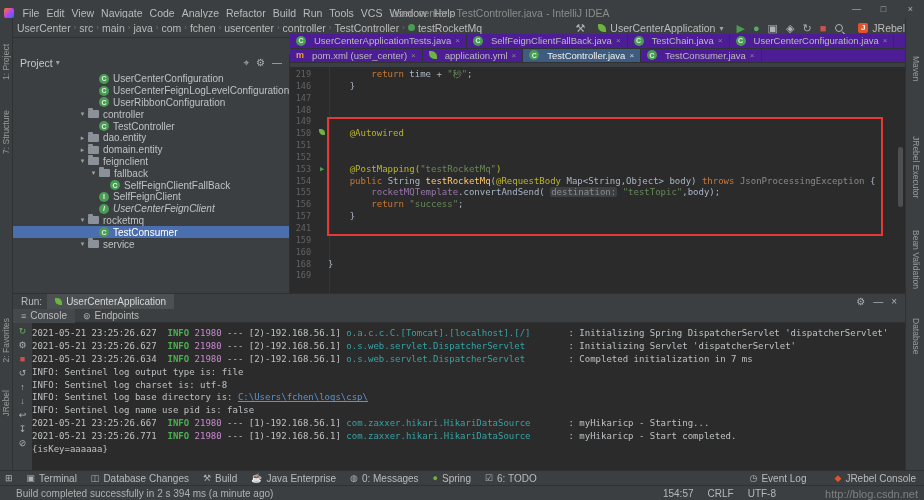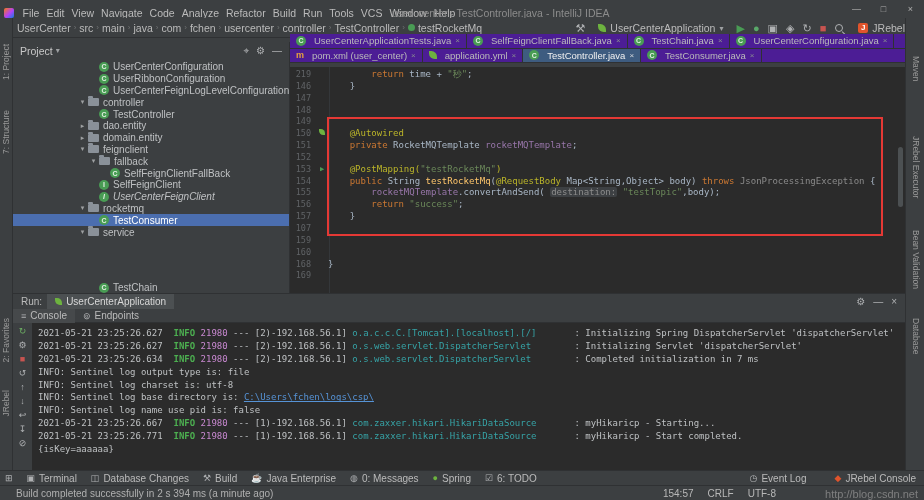--- a/index.html
+++ b/index.html
@@ -30,21 +30,21 @@
 .jr-ico{display:inline-block;width:10px;height:10px;border-radius:2px;background:#E0542C;color:#fff;font-size:8px;font-weight:bold;text-align:center;line-height:10px}
 .search-css{position:relative;width:11px;height:11px;display:inline-block}
 .search-css::before{content:"";position:absolute;left:1px;top:1px;width:6px;height:6px;border:1.3px solid #AFB1B3;border-radius:50%}
 .search-css::after{content:"";position:absolute;left:8px;top:8px;width:4px;height:1.4px;background:#AFB1B3;transform:rotate(45deg);transform-origin:left center}
 
 .actbar-left{position:absolute;left:0;top:18px;width:13px;height:452px;background:#3C3F41;border-right:1px solid #2F3133}
 .actbar-right{position:absolute;left:905px;top:18px;width:19px;height:452px;background:#3C3F41;border-left:1px solid #2F3133}
 .vlabel{position:absolute;writing-mode:vertical-rl;font-size:8.5px;color:#9A9A9A;white-space:nowrap}
 .vlabel.flip{transform:rotate(180deg)}
 
-.project{position:absolute;left:13px;top:42px;width:277px;height:255px;background:#3C3F41;border-right:1px solid #2F3133}
+.project{position:absolute;left:13px;top:54px;width:277px;height:255px;background:#3C3F41;border-right:1px solid #2F3133}
 .project-header{height:17px;display:flex;align-items:center;padding:0 7px;font-size:10.5px;color:#C8C8C8;gap:3px}
 .ph-icons{margin-left:auto;display:flex;gap:7px}
 .ph-ico{font-size:10px;color:#AFB1B3}
 .tree{position:absolute;left:0;top:17px;right:0;bottom:0;overflow:hidden;padding-top:2px}
 .trow{display:flex;align-items:center;height:11.8px;font-size:10px;color:#BFC1C3;white-space:nowrap}
 .trow.sel{background:#4B6EAF;color:#FFF}
 .texp{width:11px;font-size:7px;color:#9DA0A2;text-align:center;flex:none}
 .ticon{flex:none;margin-right:4px;display:inline-flex;align-items:center}
 .cicon{display:inline-flex;width:10px;height:10px;border-radius:50%;background:#499C54;color:#E2EFE2;font-size:7px;font-weight:bold;align-items:center;justify-content:center}
 .folder{position:relative;display:inline-block;width:11px;height:8px;background:#8A9199;border-radius:1px}
@@ -75,21 +75,21 @@
 .runhdr{height:15px;display:flex;align-items:center}
 .runlabel{margin-left:8px;font-size:10px;color:#BBB}
 .runtab{background:#4C5052;padding:0 8px;height:15px;display:inline-flex;align-items:center;gap:4px;color:#D8D8D8;font-size:10px;margin-left:5px}
 .runhdr-icons{margin-left:auto;margin-right:8px;display:flex;gap:8px;color:#AFB1B3;font-size:10px}
 .viewtabs{position:absolute;left:0;top:15px;right:0;height:14px;display:flex;align-items:center;border-bottom:1px solid #2F3133}
 .vtab{padding:0 8px;height:14px;display:inline-flex;align-items:center;gap:4px;font-size:10px;color:#BBB}
 .vtab.active{background:#46494B}
 .vtico{font-size:9px;color:#AFB1B3}
 .runicons{position:absolute;left:0;top:29px;width:19px;bottom:0;background:#3C3F41;display:flex;flex-direction:column;align-items:center;gap:4px;padding-top:3px}
 .strip-ico{font-size:9px;line-height:10px}
-.console{position:absolute;left:19px;top:29px;right:0;bottom:0;background:#2B2B2B;padding:4px 6px;overflow:hidden;font-family:"DejaVu Sans Mono",monospace}
+.console{position:absolute;left:19px;top:29px;right:0;bottom:0;background:#2B2B2B;padding:4px 0;overflow:hidden;font-family:"DejaVu Sans Mono",monospace}
 .cline{height:12.9px;line-height:12.9px;font-size:9px;white-space:pre;color:#BEC1C3}
 .ck-pln{color:#BEC1C3}.ck-info{color:#4CAF50;font-weight:bold}.ck-pid{color:#C888D0}
 .ck-log{color:#36A3A6}.ck-link{color:#5693D6;text-decoration:underline}
 
 .bottombar{position:absolute;left:0;top:470px;width:924px;height:15px;background:#3C3F41;border-top:1px solid #2F3133;display:flex;align-items:center;font-size:10px}
 .bb-left{display:flex;align-items:center}
 .bb-item{display:inline-flex;align-items:center;gap:4px;margin-left:14px;color:#BBB;white-space:nowrap}
 .bb-item:first-child{margin-left:5px}
 .bb-ico{font-size:9px;color:#AFB1B3}
 .bb-right{position:absolute;right:8px;display:flex;gap:14px}
@@ -203,28 +203,28 @@
           <span class="ticon">
             <span class="cicon">C</span>
           </span>
           <span class="tlabel">UserCenterConfiguration</span>
         </div>
         <div class="trow" style="padding-left: 75px;">
           <span class="texp"></span>
           <span class="ticon">
             <span class="cicon">C</span>
           </span>
+          <span class="tlabel">UserCenterFeignLogLevelConfiguration</span>
+        </div>
+        <div class="trow" style="padding-left: 75px;">
+          <span class="texp"></span>
+          <span class="ticon">
+            <span class="cicon">C</span>
+          </span>
           <span class="tlabel">UserRibbonConfiguration</span>
-        </div>
-        <div class="trow" style="padding-left: 75px;">
-          <span class="texp"></span>
-          <span class="ticon">
-            <span class="cicon">C</span>
-          </span>
-          <span class="tlabel">UserCenterFeignLogLevelConfiguration</span>
         </div>
         <div class="trow" style="padding-left: 64px;">
           <span class="texp">▾</span>
           <span class="ticon">
             <span class="folder"></span>
           </span>
           <span class="tlabel">controller</span>
         </div>
         <div class="trow" style="padding-left: 75px;">
           <span class="texp"></span>
@@ -406,28 +406,28 @@
 
   <div class="editor">
     <div class="gutterline"></div>
     <div class="codewrap">
         <div class="codeline"><span class="gnum">219</span><span class="gico"></span><span class="ctext"><span class="tk-pln">        </span><span class="tk-kw">return</span><span class="tk-pln"> time + </span><span class="tk-str">"秒"</span><span class="tk-pln">;</span></span></div>
         <div class="codeline"><span class="gnum">146</span><span class="gico"></span><span class="ctext"><span class="tk-pln">    }</span></span></div>
         <div class="codeline"><span class="gnum">147</span><span class="gico"></span><span class="ctext"></span></div>
         <div class="codeline"><span class="gnum">148</span><span class="gico"></span><span class="ctext"></span></div>
         <div class="codeline"><span class="gnum">149</span><span class="gico"></span><span class="ctext"></span></div>
         <div class="codeline"><span class="gnum">150</span><span class="gico"><span class="leaf gtiny"></span></span><span class="ctext"><span class="tk-pln">    </span><span class="tk-ann">@Autowired</span></span></div>
-        <div class="codeline"><span class="gnum">151</span><span class="gico"></span><span class="ctext"><span class="tk-pln">    </span><span class="tk-kw">private </span><span class="tk-pln">RocketMQTemplate </span><span class="tk-fld">rocketMQTemplate</span><span class="tk-pln">;</span></span></div>
+        <div class="codeline"><span class="gnum">151</span><span class="gico"></span></div>
         <div class="codeline"><span class="gnum">152</span><span class="gico"></span><span class="ctext"></span></div>
         <div class="codeline"><span class="gnum">153</span><span class="gico" style="color: rgb(73, 156, 84);">▶</span><span class="ctext"><span class="tk-pln">    </span><span class="tk-ann">@PostMapping(</span><span class="tk-str">"testRocketMq"</span><span class="tk-ann">)</span></span></div>
         <div class="codeline"><span class="gnum">154</span><span class="gico"></span><span class="ctext"><span class="tk-pln">    </span><span class="tk-kw">public </span><span class="tk-pln">String </span><span class="tk-mth">testRocketMq</span><span class="tk-pln">(</span><span class="tk-ann">@RequestBody</span><span class="tk-pln"> Map&lt;String,Object&gt; body) </span><span class="tk-kw">throws</span><span class="tk-pln"> </span><span class="tk-dim">JsonProcessingException</span><span class="tk-pln"> {</span></span></div>
         <div class="codeline"><span class="gnum">155</span><span class="gico"></span><span class="ctext"><span class="tk-pln">        </span><span class="tk-fld">rocketMQTemplate</span><span class="tk-pln">.convertAndSend( </span><span class="tk-hint">destination:</span><span class="tk-pln"> </span><span class="tk-str">"testTopic"</span><span class="tk-pln">,body);</span></span></div>
         <div class="codeline"><span class="gnum">156</span><span class="gico"></span><span class="ctext"><span class="tk-pln">        </span><span class="tk-kw">return </span><span class="tk-str">"success"</span><span class="tk-pln">;</span></span></div>
         <div class="codeline"><span class="gnum">157</span><span class="gico"></span><span class="ctext"><span class="tk-pln">    }</span></span></div>
-        <div class="codeline"><span class="gnum">107</span><span class="gico"></span><span class="ctext"></span></div>
+        <div class="codeline"><span class="gnum">241</span><span class="gico"></span><span class="ctext"></span></div>
         <div class="codeline"><span class="gnum">159</span><span class="gico"></span><span class="ctext"></span></div>
         <div class="codeline"><span class="gnum">160</span><span class="gico"></span><span class="ctext"></span></div>
         <div class="codeline"><span class="gnum">168</span><span class="gico"></span><span class="ctext"><span class="tk-pln">}</span></span></div>
         <div class="codeline"><span class="gnum">169</span><span class="gico"></span><span class="ctext"></span></div>
       </div>
     <div class="scrollthumb"></div>
   </div>
 
   <div class="redbox"></div>
 

